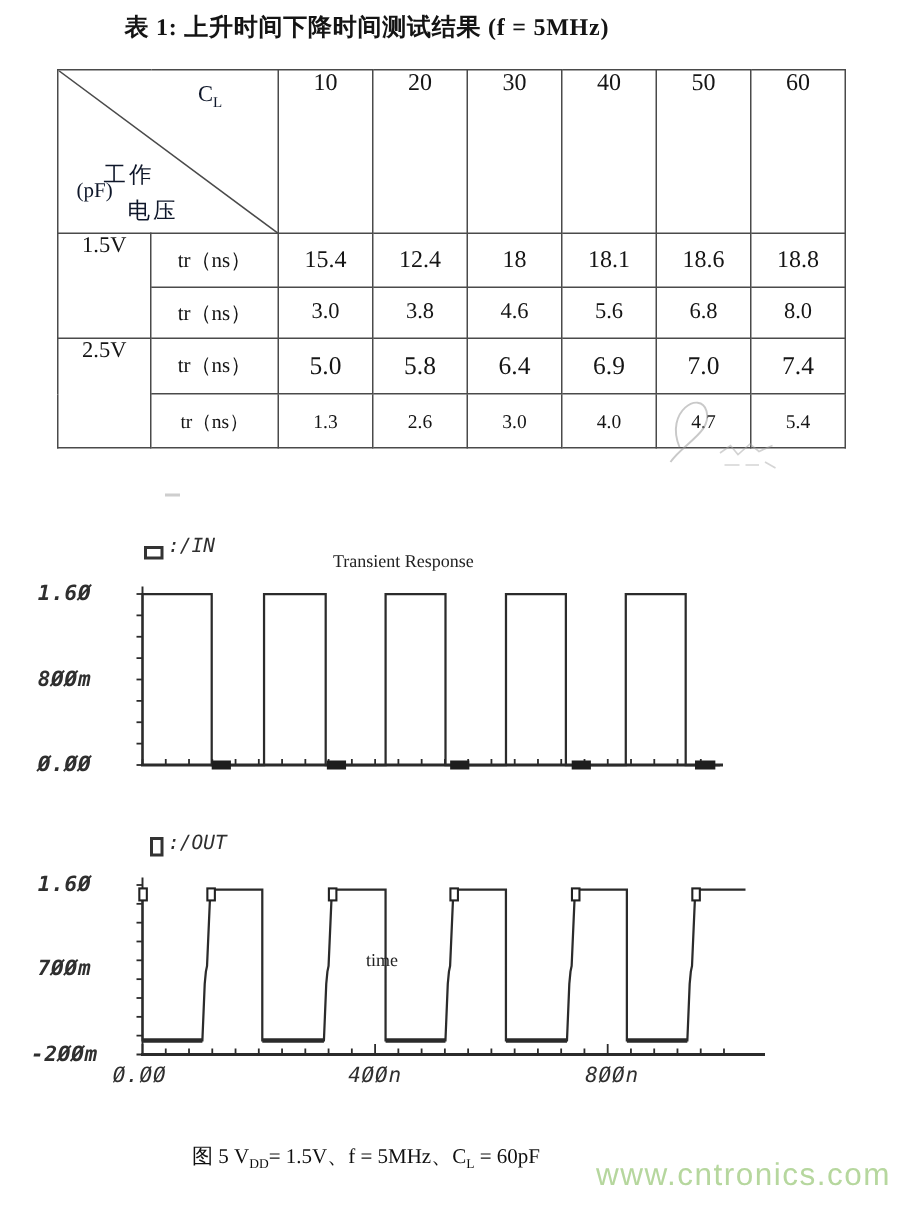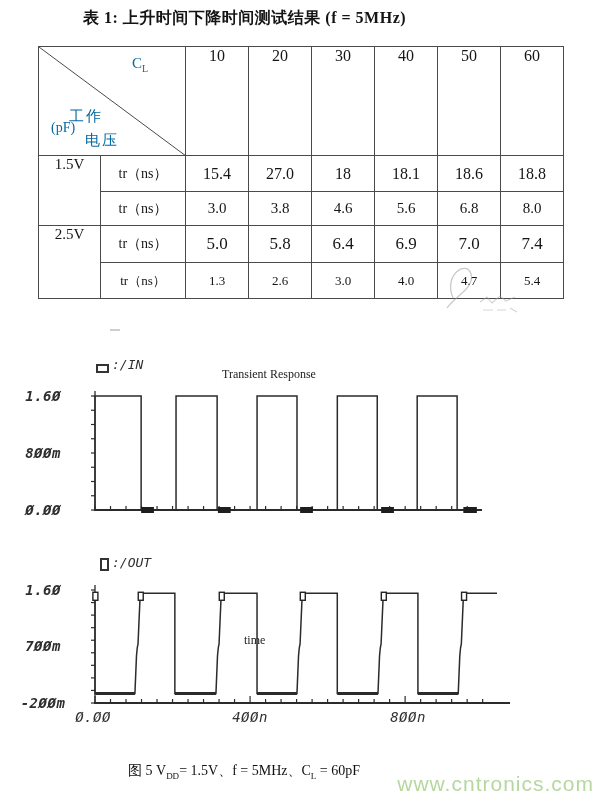--- a/index.html
+++ b/index.html
@@ -16,21 +16,21 @@
   
   table.results{
     position:absolute;left:38px;top:46px;border-collapse:collapse;
     table-layout:fixed;color:#151515;
   }
   table.results td{
     border:1px solid #4a4a4a;text-align:center;padding:0;
     font-family:"Liberation Serif",serif;
   }
   td.diag-cell{position:relative;}
-  td.diag-cell .dlab{position:absolute;white-space:nowrap;color:#0369a1;}
+  td.diag-cell .dlab{position:absolute;white-space:nowrap;color:#0f172a;}
   .lab-cl{left:93px;top:8px;font-size:15px;}
   .lab-cl sub{font-size:10px;}
   .lab-pf{left:12px;top:38px;font-size:14px;margin-top:35px;}
   .lab-l1{left:30px;top:60px;font-size:15px;letter-spacing:2px;}
   .lab-l2{left:46px;top:84px;font-size:15px;letter-spacing:2px;font-family:Liberation Serif, serif;}
   td.colhead{font-size:16px;vertical-align:top;padding-top:8px;}
   td.vcell{font-size:15px;vertical-align:top;padding-top:10px;}
   td.lcell{font-size:14px;}
   tr.r1 td.val{font-size:16px;}
   tr.r2 td.val{font-size:15px;}
@@ -89,21 +89,21 @@
     <td class="colhead">20</td>
     <td class="colhead">30</td>
     <td class="colhead">40</td>
     <td class="colhead">50</td>
     <td class="colhead">60</td>
   </tr>
   <tr class="r1" style="height:36px">
     <td rowspan="2" class="vcell">1.5V</td>
     <td class="lcell">tr（ns）</td>
     <td class="val">15.4</td>
-    <td class="val">27.0</td>
+    <td class="val">12.4</td>
     <td class="val">18</td>
     <td class="val">18.1</td>
     <td class="val">18.6</td>
     <td class="val">18.8</td>
   </tr>
   <tr class="r2" style="height:34px">
     <td class="lcell">tr（ns）</td>
     <td class="val">3.0</td>
     <td class="val">3.8</td>
     <td class="val">4.6</td>

